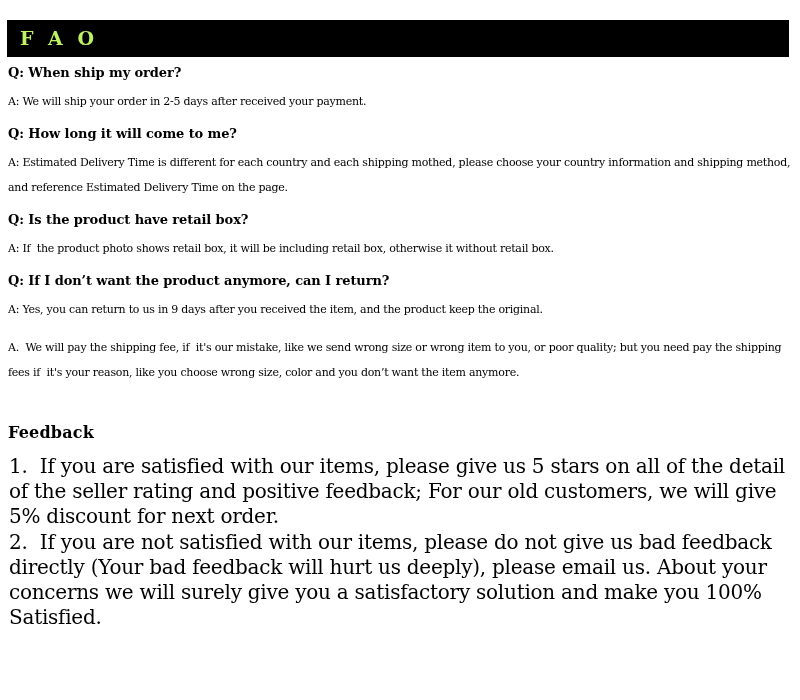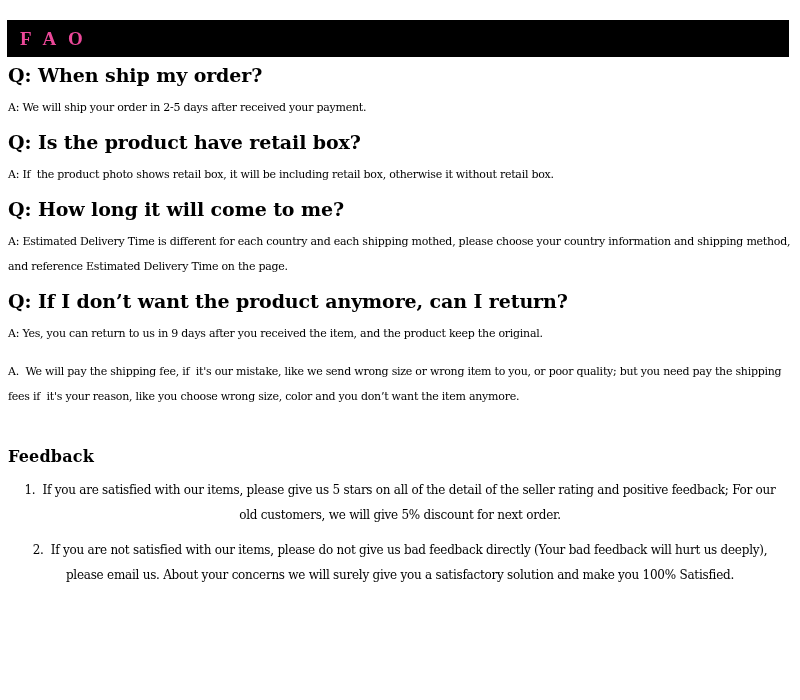--- a/index.html
+++ b/index.html
@@ -39,21 +39,21 @@
     line-height: 1;
   }
   
   .faq {
     padding: 0 8px 0 8px;
     margin-top: 9px;
   }
   .q {
     font-family: "DejaVu Serif", "Liberation Serif", serif;
     font-weight: bold;
-    font-size: 19px;
+    font-size: 13px;
     line-height: 1.0;
     margin: 0;
     padding: 0;
     letter-spacing: -0.1px;
   }
   .a {
     font-family: "DejaVu Serif", "Liberation Serif", serif;
     font-weight: normal;
     font-size: 11px;
     line-height: 25px;
@@ -74,54 +74,53 @@
   .section-title {
     font-family: "DejaVu Serif", "Liberation Serif", serif;
     font-weight: bold;
     font-size: 16px;
     line-height: 1;
     margin: 0 0 13px 0;
     letter-spacing: 0.2px;
   }
   .section-para {
     font-family: "DejaVu Serif", "Liberation Serif", serif;
-    font-size: 12px;
+    font-size: 20px;
     line-height: 25px;
-    margin: 10px;
+    margin: 1px;
     white-space: pre-wrap;
     letter-spacing: -0.25px;
-    text-align: center;
   }
   #feedback-section { margin-top: 40px; }
   .fb-list .section-para + .section-para { margin-top: 0; }
 </style>
 </head>
 <body>
 
 <div class="page">
 
   <div class="titlebar" style="background: rgb(0, 0, 0);">
-    <span class="titlebar-text" style="color: #ec4899; font-family: Liberation Serif, serif;">F A O</span>
+    <span class="titlebar-text" style="color: #bef264;">F A O</span>
   </div>
 
   <div class="faq">
 
     <div class="qa-item">
       <p class="q">Q: When ship my order?</p>
       <p class="a">A: We will ship your order in 2-5 days after received your payment.</p>
     </div>
 
     <div class="qa-item">
-      <p class="q">Q: Is the product have retail box?</p>
-      <p class="a">A: If  the product photo shows retail box, it will be including retail box, otherwise it without retail box.</p>
+      <p class="q">Q: How long it will come to me?</p>
+      <p class="a">A: Estimated Delivery Time is different for each country and each shipping mothed, please choose your country information and shipping method, and reference Estimated Delivery Time on the page.</p>
     </div>
 
     <div class="qa-item">
-      <p class="q">Q: How long it will come to me?</p>
-      <p class="a">A: Estimated Delivery Time is different for each country and each shipping mothed, please choose your country information and shipping method, and reference Estimated Delivery Time on the page.</p>
+      <p class="q">Q: Is the product have retail box?</p>
+      <p class="a">A: If  the product photo shows retail box, it will be including retail box, otherwise it without retail box.</p>
     </div>
 
     <div class="qa-item">
       <p class="q">Q: If I don’t want the product anymore, can I return?</p>
       <p class="a">A: Yes, you can return to us in 9 days after you received the item, and the product keep the original.</p>
     </div>
 
     <div class="qa-item">
       <p class="a">A.  We will pay the shipping fee, if  it's our mistake, like we send wrong size or wrong item to you, or poor quality; but you need pay the shipping fees if  it's your reason, like you choose wrong size, color and you don’t want the item anymore.</p>
     </div>

